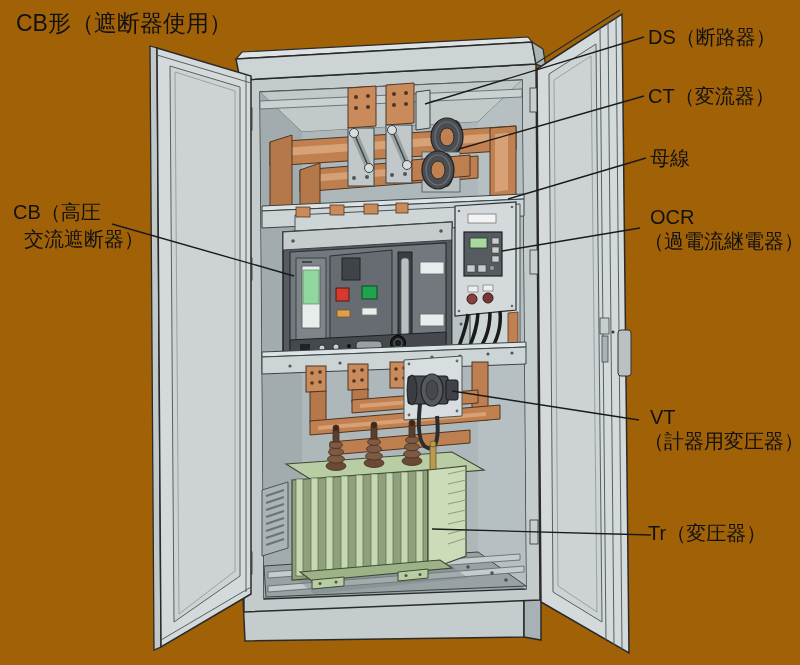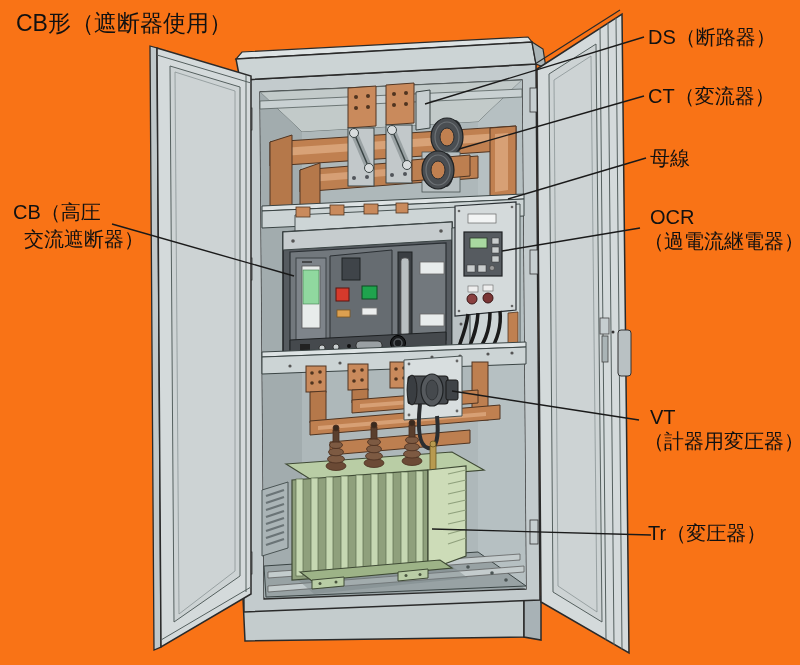--- a/index.html
+++ b/index.html
@@ -1,16 +1,16 @@
 <!DOCTYPE html>
 <html><head>
 <meta charset="utf-8">
 <style>
   html,body{margin:0;padding:0;background:#ffffff;}
-  #stage{position:relative;width:800px;height:665px;background:#f97316;overflow:hidden;
+  #stage{position:relative;width:800px;height:665px;background:#a16207;overflow:hidden;
          font-family:"Liberation Sans","DejaVu Sans",sans-serif;}
   svg{display:block;}
   text{fill:#111111;}
   .lbl{font-size:20px;}
   .ttl{font-size:23px;}
 </style>
 </head>
 <body>
 
 <div id="stage">

